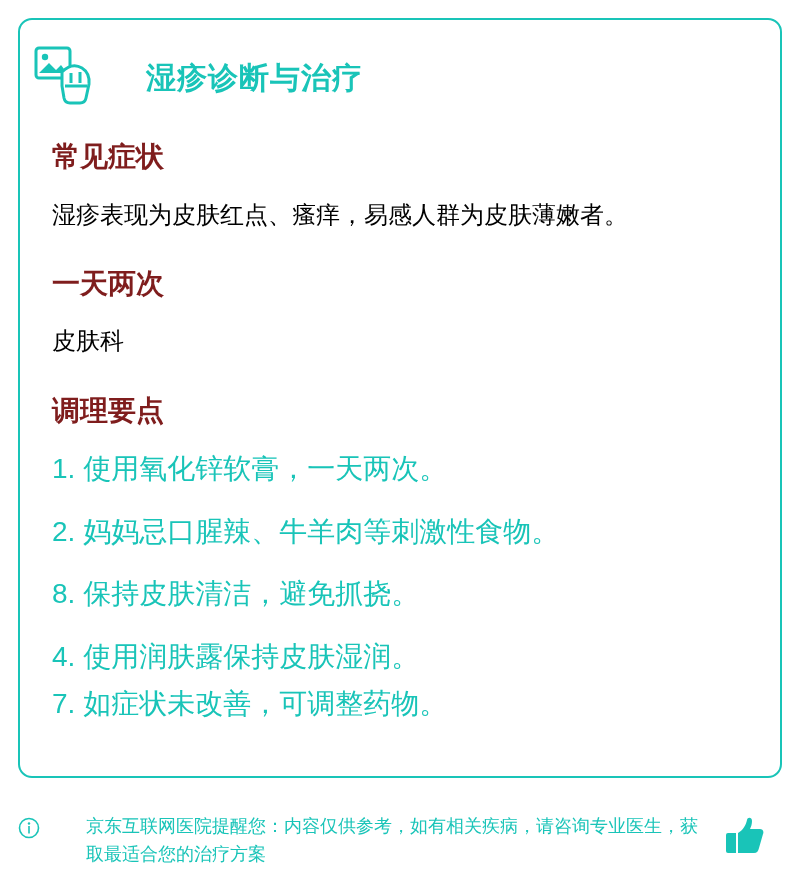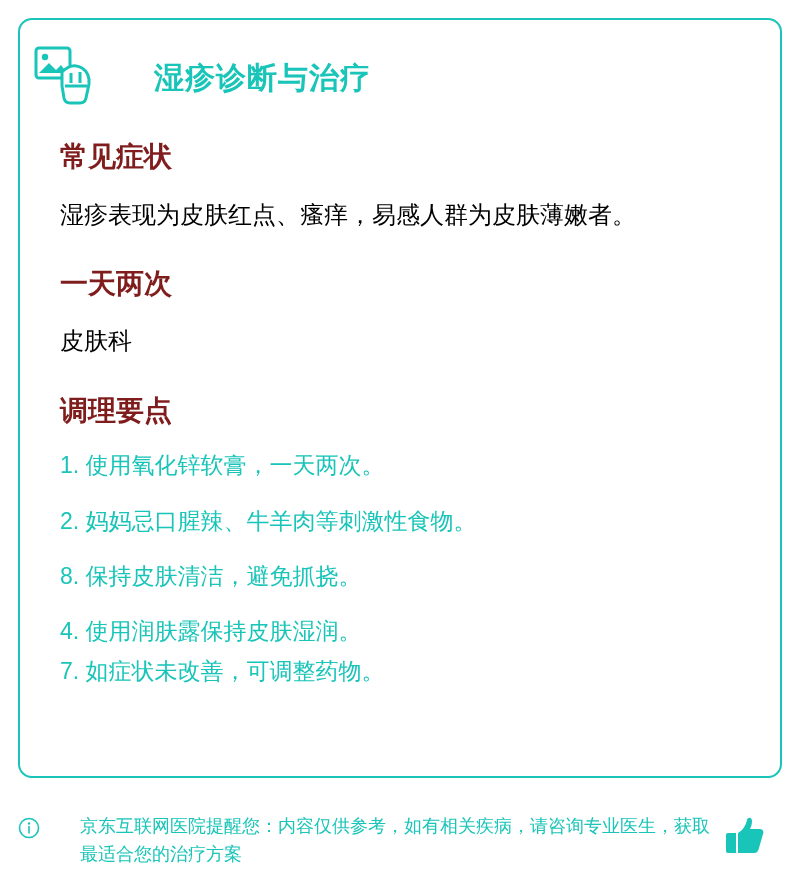--- a/index.html
+++ b/index.html
@@ -21,21 +21,21 @@
     box-sizing: border-box;
     padding: 18px 18px 0 18px;
   }
   .card {
     position: relative;
     border: 2px solid #19c4b8;
     border-radius: 14px;
     box-sizing: border-box;
     width: 764px;
     min-height: 760px;
-    padding: 40px 38px 36px 40px;
+    padding: 40px 38px 36px 32px;
     background: #ffffff;
   }
   .doc-icon {
     position: absolute;
     left: 14px;
     top: 22px;
     width: 64px;
     height: 64px;
   }
   .doc-icon svg { display: block; }
@@ -64,35 +64,35 @@
     margin: 0 0 34px 0;
     font-weight: 400;
   }
 
   .list {
     margin: 0;
     padding: 0;
     list-style: none;
   }
   .list li {
-    font-size: 23px;
+    font-size: 28px;
     line-height: 1.45;
     color: #19c4b8;
     margin-bottom: 22px;
   }
   .list li.compact { margin-bottom: 6px; }
 
   .footer {
     position: absolute;
     left: 18px;
     right: 18px;
     bottom: 14px;
     display: flex;
     align-items: flex-start;
-    gap: 10px;
+    gap: 16px;
   }
   .footer-icon {
     flex: 0 0 auto;
     width: 22px;
     height: 22px;
     margin-top: 4px;
   }
   .footer-text {
     flex: 1 1 auto;
     font-size: 18px;

